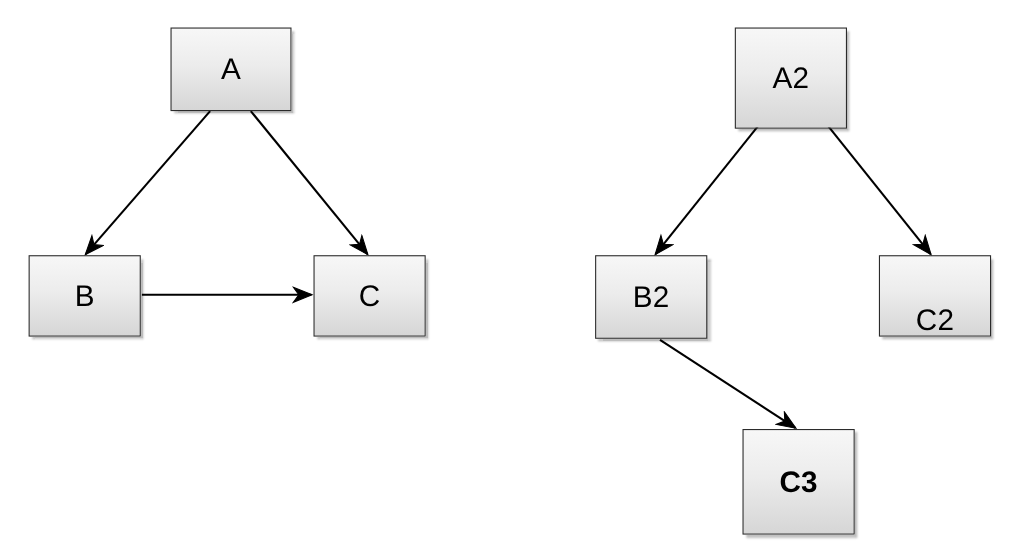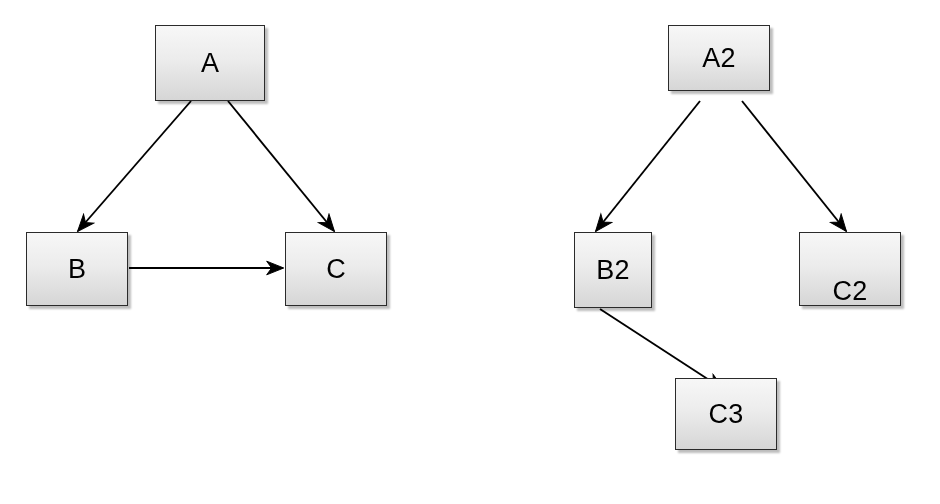--- a/index.html
+++ b/index.html
@@ -69,27 +69,27 @@
   <div id="nodes-layer">
       <div class="node" style="left: 155px; top: 25px; width: 110px; height: 76px;">
         <span class="node-label">A</span>
       </div>
       <div class="node" style="left: 26px; top: 232px; width: 102px; height: 74px;">
         <span class="node-label">B</span>
       </div>
       <div class="node" style="left: 285px; top: 232px; width: 102px; height: 74px;">
         <span class="node-label">C</span>
       </div>
-      <div class="node" style="left: 668px; top: 25px; width: 102px; height: 66px;">
+      <div class="node" style="left: 668px; top: 25px; width: 102px; height: 92px;">
         <span class="node-label">A2</span>
       </div>
-      <div class="node" style="left: 541px; top: 232px; width: 78px; height: 76px; margin-left: 33px;">
+      <div class="node" style="left: 541px; top: 232px; width: 102px; height: 76px;">
         <span class="node-label">B2</span>
       </div>
       <div class="node" style="left: 799px; top: 232px; width: 102px; height: 74px; align-items: flex-end;">
         <span class="node-label">C2</span>
       </div>
-      <div class="node" style="left: 675px; top: 378px; width: 102px; height: 72px;">
+      <div class="node" style="left: 675px; top: 390px; width: 102px; height: 96px; font-weight: bold;">
         <span class="node-label">C3</span>
       </div>
     </div>
 
 </div>
 
 </body></html>

